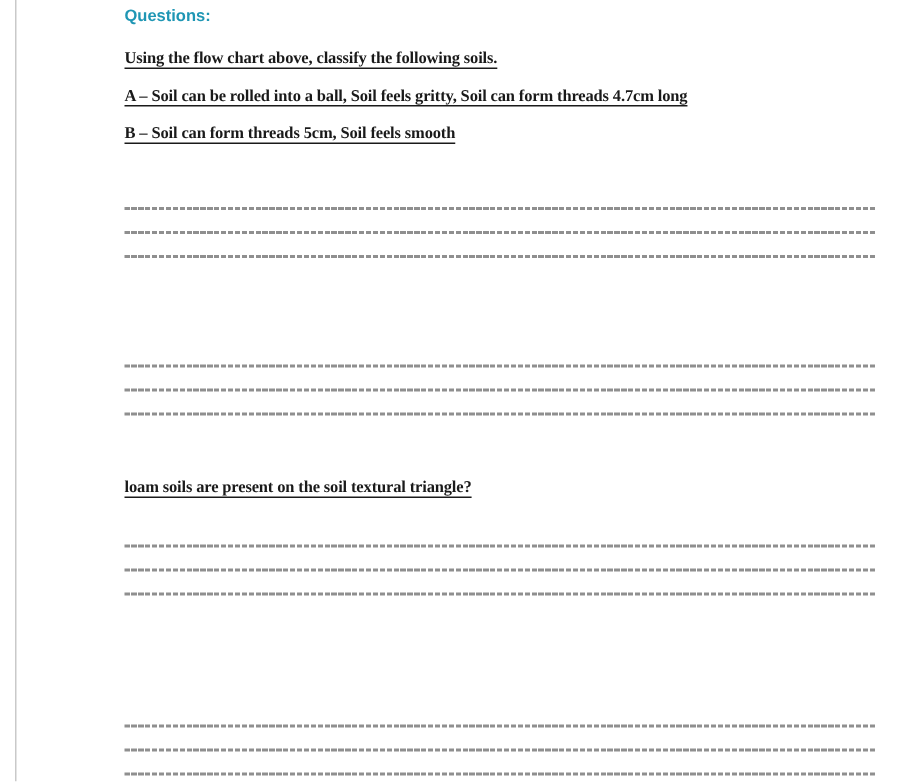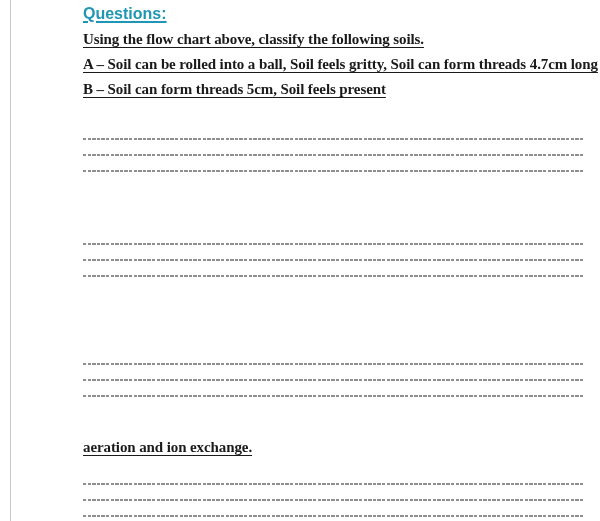--- a/index.html
+++ b/index.html
@@ -20,31 +20,30 @@
     width: 1px; height: 521px;
     background: #c9c9c9;
   }
   .content-item {
     position: absolute;
     left: 83px;
     width: 505px;
   }
   .heading {
     font-family: "Liberation Sans", sans-serif;
-    font-size: 16px;
+    font-size: 11px;
     font-weight: bold;
     color: #1f96b4;
-    text-decoration: underline;
     text-decoration-thickness: 1.5px;
     text-underline-offset: 2px;
     white-space: nowrap;
   }
   .doc-line {
     font-family: "Liberation Serif", serif;
-    font-size: 15px;
+    font-size: 11px;
     font-weight: bold;
     color: #1a1a1a;
     letter-spacing: -0.1px;
     text-decoration: underline;
     text-decoration-thickness: 1.3px;
     text-underline-offset: 2.5px;
     white-space: nowrap;
     line-height: 17px;
   }
   .answer-lines { position: absolute; left: 83px; width: 501px; }
@@ -62,47 +61,47 @@
 <div class="page">
 
   <div class="margin-line"></div>
 
   <div class="content-item heading" style="top:5px">Questions:</div>
 
   <div class="content-item doc-line" style="top:31px">Using the flow chart above, classify the following soils.</div>
 
   <div class="content-item doc-line" style="top:56px">A – Soil can be rolled into a ball, Soil feels gritty, Soil can form threads 4.7cm long</div>
 
-  <div class="content-item doc-line" style="top:81px">B – Soil can form threads 5cm, Soil feels present</div>
+  <div class="content-item doc-line" style="top:81px">B – Soil can form threads 5cm, Soil feels smooth</div>
 
 
   <div class="answer-lines" style="top:124px">
       <div class="answer-line"></div>
       <div class="answer-line"></div>
       <div class="answer-line"></div>
     </div>
 
 
   <div class="answer-lines" style="top:229px">
       <div class="answer-line"></div>
       <div class="answer-line"></div>
       <div class="answer-line"></div>
     </div>
 
   <div class="content-item" style="top:317px">
+    <div class="doc-line">loam soils are present on the soil textural triangle?</div>
   </div>
 
   <div class="answer-lines" style="top:349px">
       <div class="answer-line"></div>
       <div class="answer-line"></div>
       <div class="answer-line"></div>
     </div>
 
   <div class="content-item" style="top:439px">
-    <div class="doc-line">aeration and ion exchange.</div>
   </div>
 
   <div class="answer-lines" style="top:469px">
       <div class="answer-line"></div>
       <div class="answer-line"></div>
       <div class="answer-line"></div>
     </div>
 
 </div>
 

